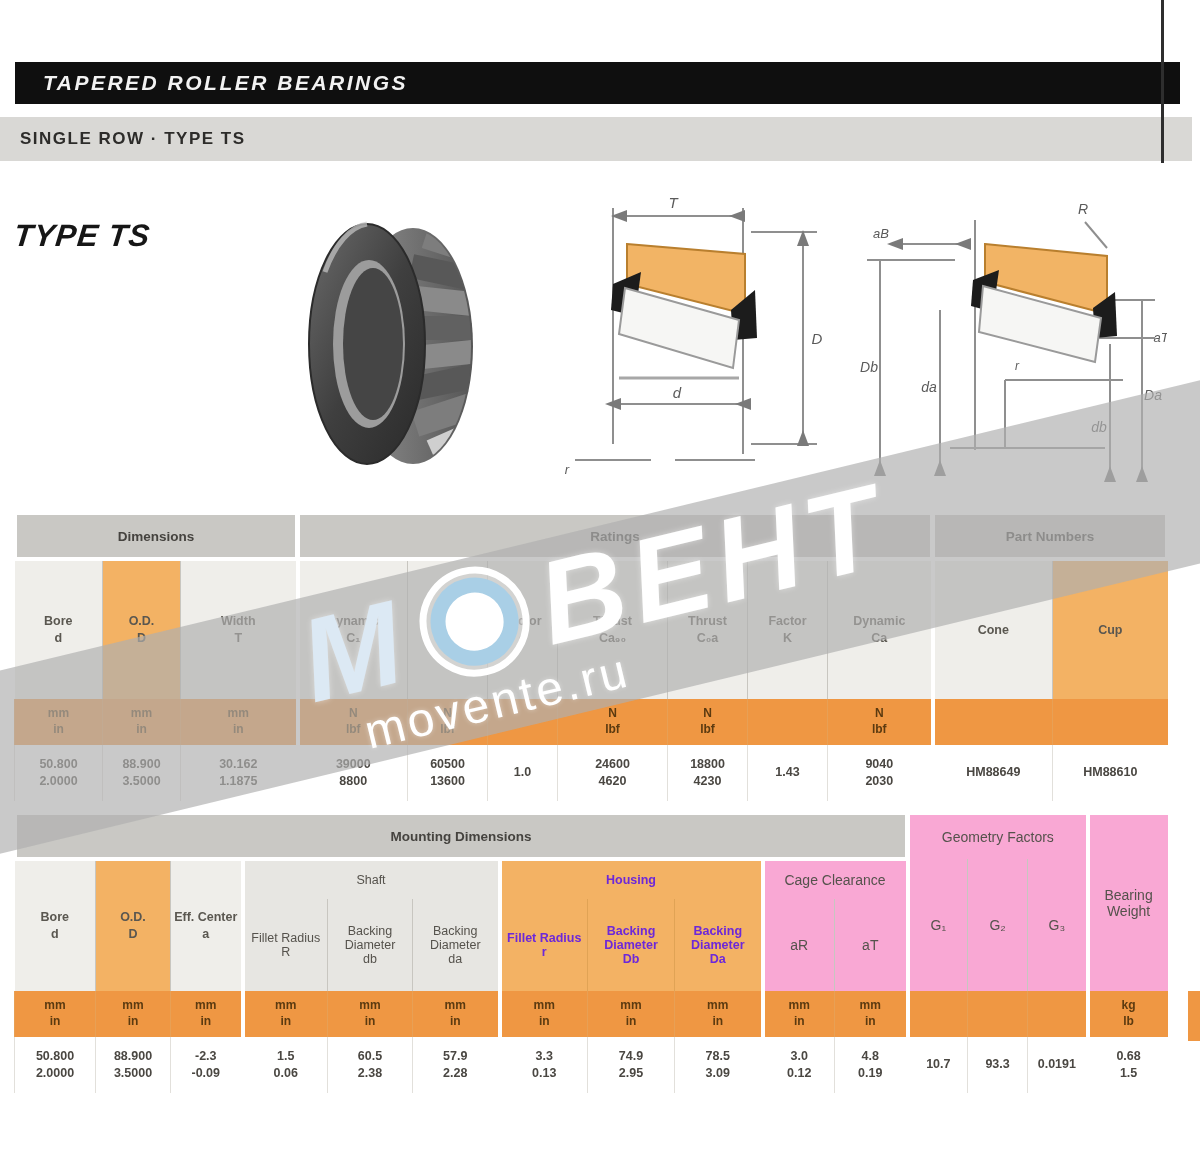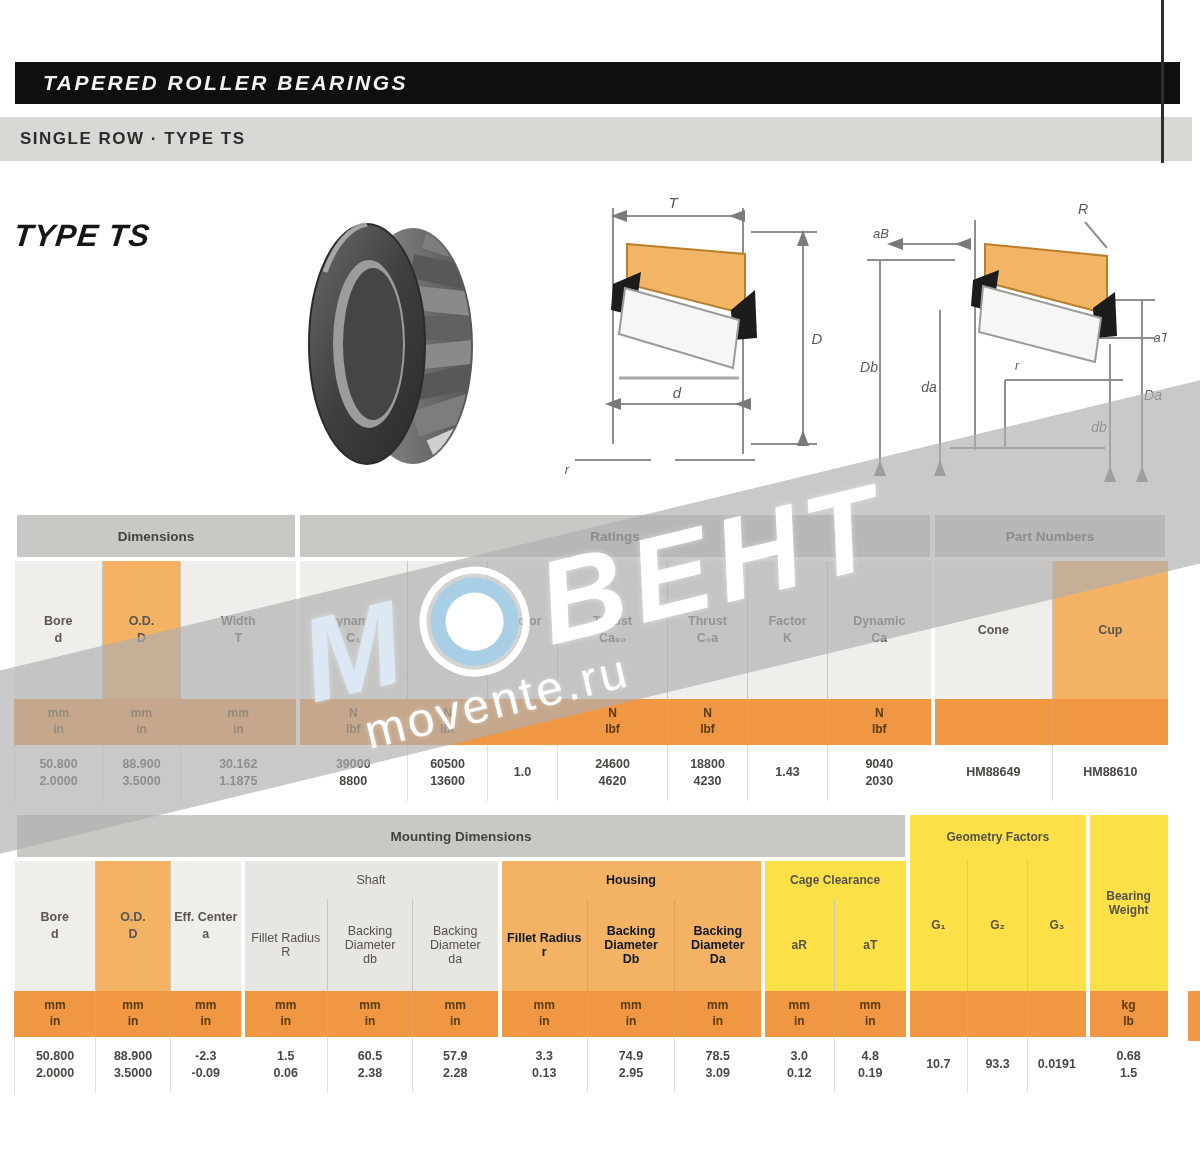--- a/index.html
+++ b/index.html
@@ -14,22 +14,22 @@
   .edge-line{left:1161px;top:0;width:3px;height:163px;background:#2e2e2e;}
   .type-ts{left:14px;top:218px;font-style:italic;font-weight:900;font-size:31px;color:#161616;letter-spacing:1px;transform:skewX(-6deg);}
   
   table.spec{border-collapse:collapse;table-layout:fixed;position:absolute;left:12px;}
   table.spec td,table.spec th{padding:0;margin:0;vertical-align:middle;text-align:center;white-space:pre-line;overflow:hidden;}
   .grp{background:#c9c8c4;color:#45433f;font-weight:bold;font-size:13.5px;height:42px;border-left:5px solid #fff;border-right:5px solid #fff;border-bottom:4px solid #fff;}
   .hcell{background:#efeeea;color:#5a5750;font-weight:bold;font-size:12.5px;line-height:1.35;border-left:1px solid #c8c6c0;}
   .hcell:first-child,.no-bl{border-left:none;}
   .hl{background:#f3b264 !important;}
   .shaft-g{background:#e7e6e2;color:#55524c;font-weight:normal;font-size:12.5px;border-left:1px solid #c8c6c0;}
-  .housing-g{background:#f3b264;color:#0f172a;font-weight:bold;font-size:12.5px;border-left:1px solid #e0a355;}
-  .white-g{background:#fde047;color:#55524c;font-weight:bold;font-size:12px;border-left:1px solid #c8c6c0;}
+  .housing-g{background:#f3b264;color:#6d28d9;font-weight:bold;font-size:12.5px;border-left:1px solid #e0a355;}
+  .white-g{background:#f9a8d4;color:#55524c;font-weight:normal;font-size:14px;border-left:1px solid #c8c6c0;}
   .units td{background:#ef9743;color:#5b3a10;font-weight:bold;font-size:12px;line-height:1.3;height:46px;border-left:1px solid #e0periol;}
   .units td{border-left:1px solid #e8a055;}
   .data td{background:#ffffff;color:#4a4742;font-weight:bold;font-size:12.5px;line-height:1.4;height:56px;border-left:1px solid #e2e0db;}
   .gsep{border-left:4px solid #ffffff !important;}
   
   svg text{font-family:"Liberation Sans","DejaVu Sans",sans-serif;font-style:italic;fill:#5a5a5a;}
   
   .wm-band{left:-110px;top:528px;width:1420px;height:178px;background:rgba(176,176,176,0.68);
            transform:rotate(-13.6deg);display:flex;flex-direction:column;align-items:center;justify-content:center;z-index:50;}
   .wm-row{display:flex;align-items:center;gap:14px;}

